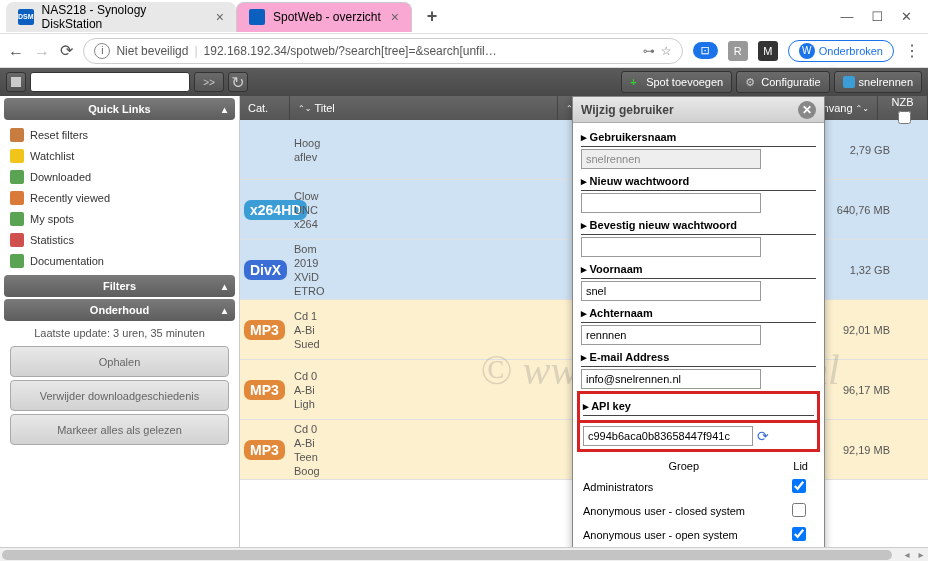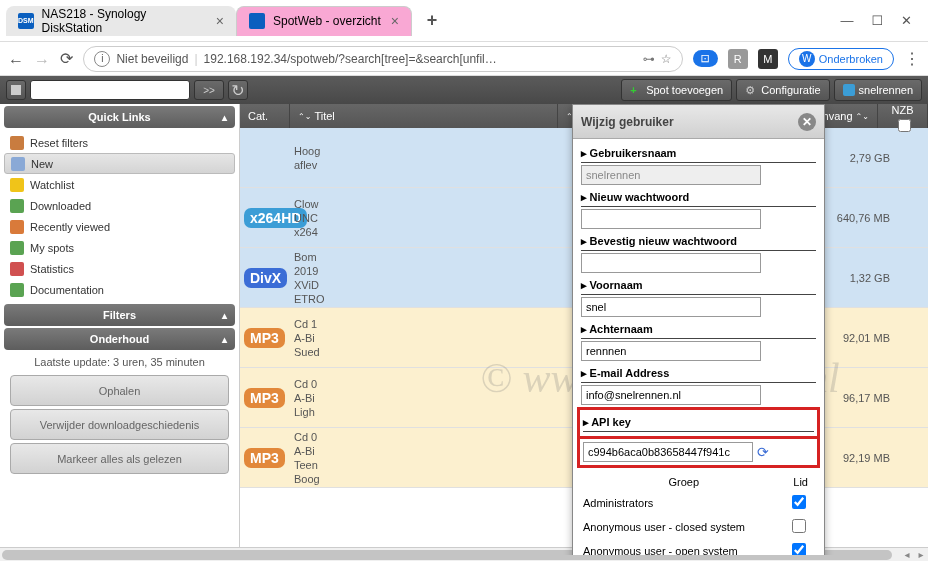--- a/index.html
+++ b/index.html
@@ -1,19 +1,19 @@
 <!DOCTYPE html>
 <html><head>
 <meta charset="utf-8">
 <style>
 * { margin: 0; padding: 0; box-sizing: border-box; font-family: Arial, sans-serif; }
 body { width: 928px; height: 561px; background: #fff; overflow: hidden; position: relative; }
 
 
-.titlebar { height: 42px; background: #fff; display: flex; align-items: center; padding: 0 4px; border-bottom: 1px solid #ddd; }
+.titlebar { height: 34px; background: #fff; display: flex; align-items: center; padding: 0 4px; border-bottom: 1px solid #ddd; }
 .tab { height: 30px; display: flex; align-items: center; padding: 0 12px; border-radius: 8px 8px 0 0; font-size: 12px; position: relative; max-width: 230px; }
 .tab.active { background: #f9a8d4; border: 1px solid #ccc; border-bottom: none; }
 .tab.inactive { background: #e8e8e8; margin-left: 2px; }
 .tab .favicon { width: 16px; height: 16px; margin-right: 8px; background: #0a5fbf; border-radius: 2px; display: inline-flex; align-items: center; justify-content: center; color: #fff; font-size: 7px; font-weight: bold; }
 .tab.active .favicon { background: #0a5fbf; }
 .tab .fav2 { background: #f5a623; }
 .tab .close { margin-left: 10px; color: #666; font-size: 14px; }
 .newtab { margin-left: 8px; color: #555; font-size: 18px; font-weight: bold; width: 24px; text-align: center; }
 .winctl { margin-left: auto; display: flex; gap: 18px; padding-right: 12px; color: #555; font-size: 13px; }
 .winctl span { cursor: default; }
@@ -83,21 +83,21 @@
 .row .c-size { width: 80px; text-align: right; color: #555; padding-right: 8px; }
 .row .c-nzb { width: 30px; }
 .catbadge { display: inline-block; padding: 2px 6px; border-radius: 7px; color: #fff; font-size: 14px; font-weight: bold; }
 .catbadge.x264 { background: #3b9dd6; }
 .catbadge.divx { background: #3b6dd6; }
 .catbadge.mp3 { background: #e2883a; }
 .titlelines { line-height: 14px; }
 
 
 .modal { position: absolute; left: 332px; top: 0; width: 253px; background: #fff; border: 1px solid #888; box-shadow: 0 2px 8px rgba(0,0,0,.3); z-index: 100; }
-.modal .mhead { height: 34px; background: linear-gradient(#e8e8e8, #d0d0d0); border-bottom: 1px solid #aaa; display: flex; align-items: center; padding: 0 8px; font-size: 12px; font-weight: bold; color: #444; }
+.modal .mhead { height: 26px; background: linear-gradient(#e8e8e8, #d0d0d0); border-bottom: 1px solid #aaa; display: flex; align-items: center; padding: 0 8px; font-size: 12px; font-weight: bold; color: #444; }
 .modal .mhead .mclose { margin-left: auto; width: 18px; height: 18px; background: #888; color: #fff; border-radius: 50%; display: flex; align-items: center; justify-content: center; font-size: 12px; }
 .modal .mbody { padding: 4px 8px; font-size: 11px; }
 .mlabel { font-weight: bold; padding: 4px 0 2px; border-bottom: 1px solid #444; margin-bottom: 2px; }
 .mlabel::before { content: "\25B8  "; }
 .minput { width: 180px; height: 20px; border: 1px solid #999; padding: 0 4px; font-size: 11px; margin-bottom: 2px; }
 .minput.disabled { background: #eee; color: #888; }
 .api-row { display: flex; align-items: center; gap: 4px; border: 3px solid #d62222; padding: 3px; margin: 0 -4px 2px -4px; }
 .api-label-wrap { border: 3px solid #d62222; border-bottom: none; padding: 2px 3px 4px; margin: 0 -4px; }
 .refresh { width: 16px; height: 16px; color: #3b6dd6; font-size: 14px; }
 .gtable { width: 100%; margin-top: 4px; }
@@ -188,24 +188,20 @@
 
   <div class="sidebar">
     <div class="shead">
         <span>Quick Links</span>
         <span class="chev">▴</span>
       </div>
     <div class="slist" id="qlist">
         <div class="sitem">
           <span class="sic home"></span>
           <span>Reset filters</span>
-        </div>
-        <div class="sitem selected">
-          <span class="sic new"></span>
-          <span>New</span>
         </div>
         <div class="sitem">
           <span class="sic star"></span>
           <span>Watchlist</span>
         </div>
         <div class="sitem">
           <span class="sic dl"></span>
           <span>Downloaded</span>
         </div>
         <div class="sitem">

